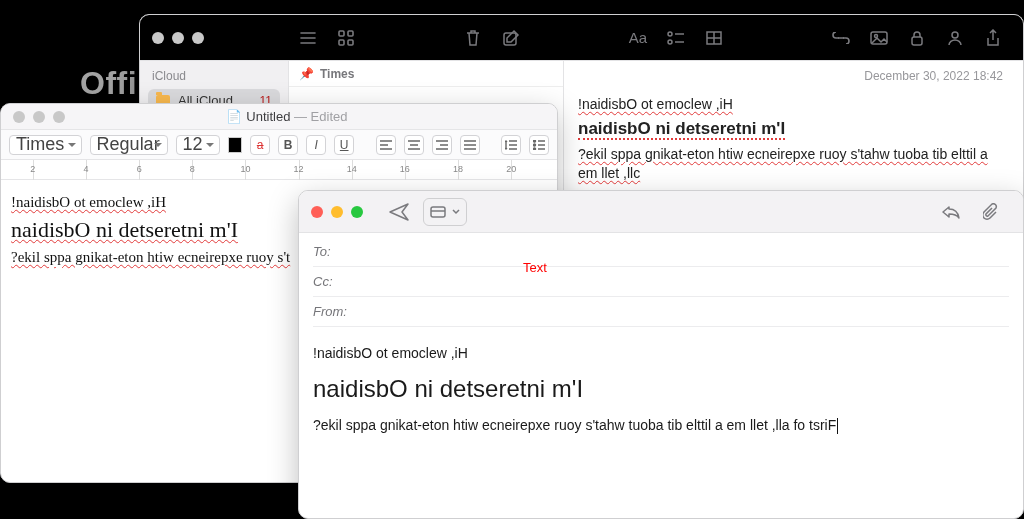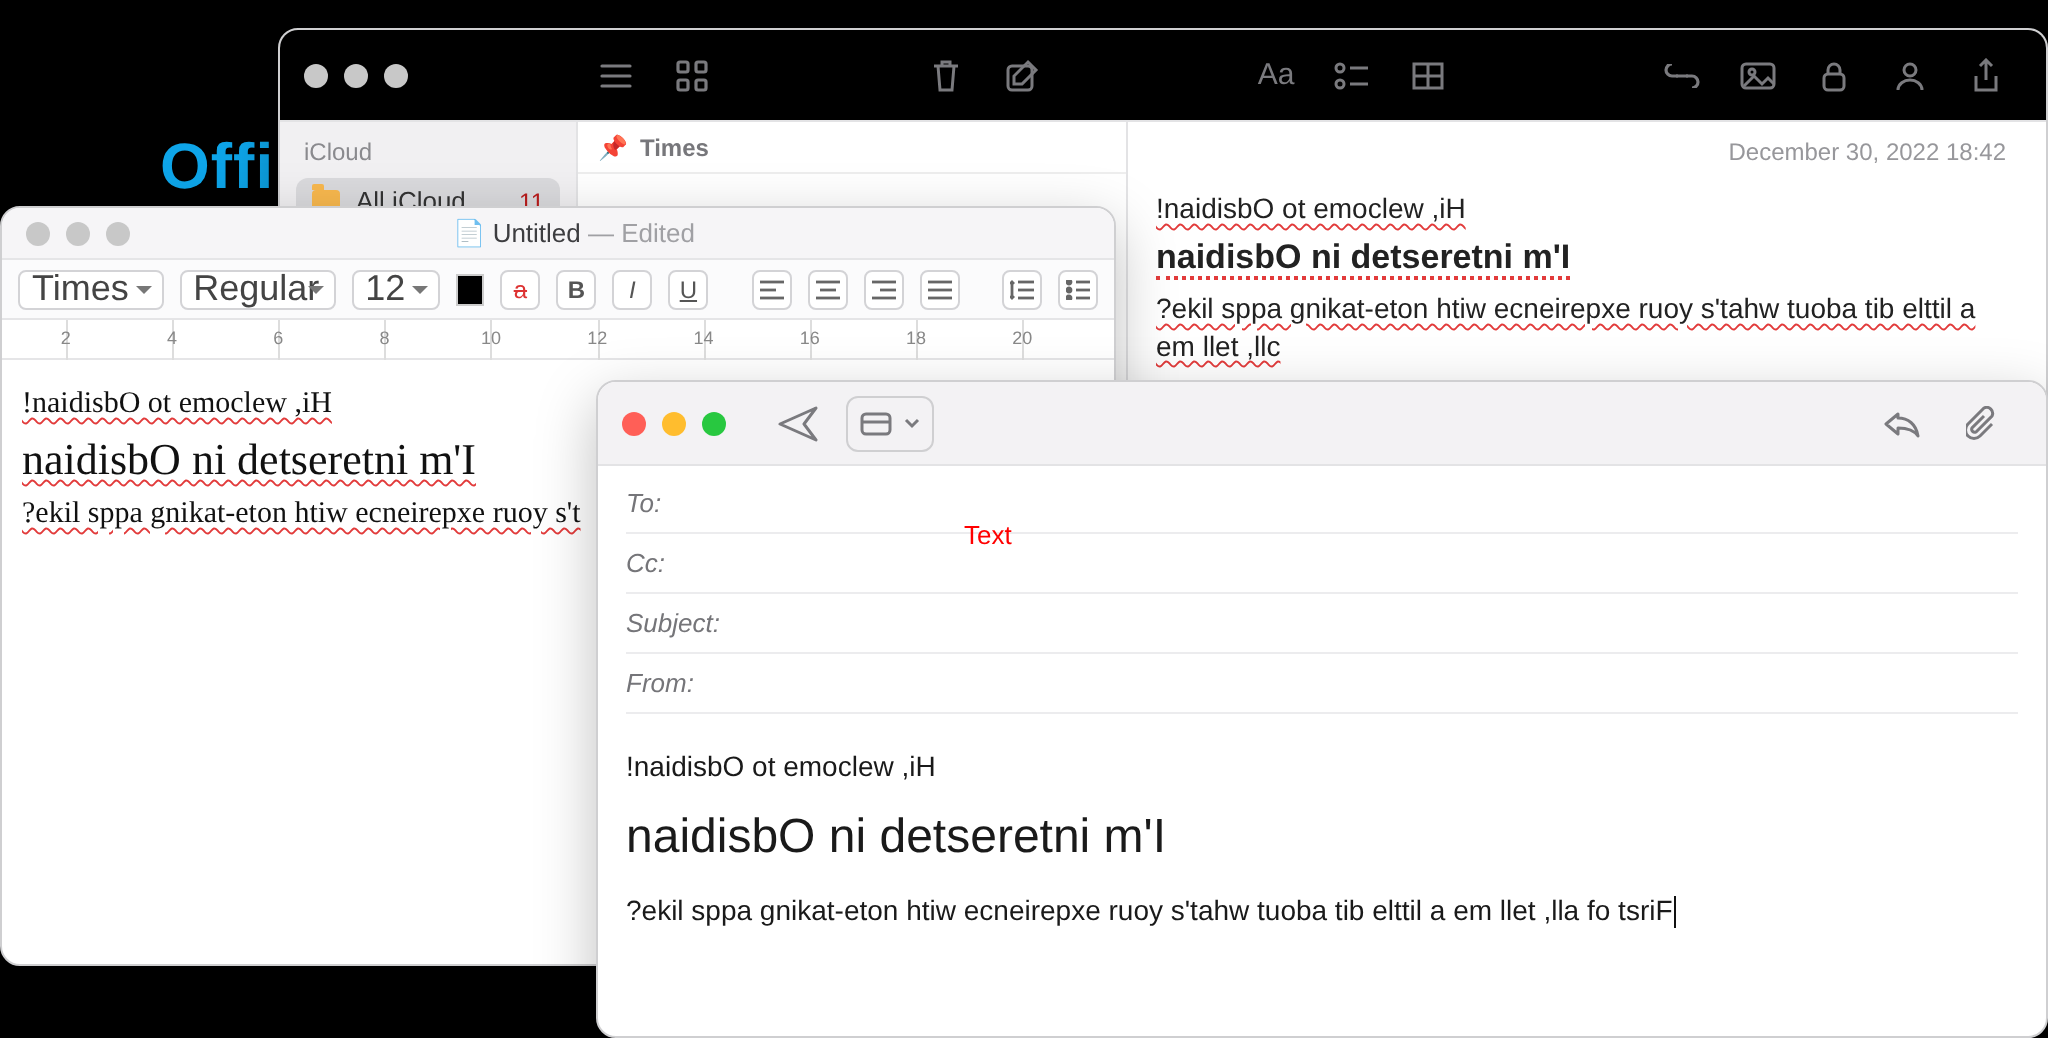--- a/index.html
+++ b/index.html
@@ -8,21 +8,21 @@
   .window { position:absolute; background:#f6f6f7; border:1px solid #cfcfd1; border-radius:10px; box-shadow:0 10px 30px rgba(0,0,0,.25); overflow:hidden; }
   .traffic { display:flex; gap:8px; align-items:center; padding:0 12px; }
   .dot { width:12px; height:12px; border-radius:50%; }
   .dot.r{background:#ff5f57;} .dot.y{background:#ffbd2e;} .dot.g{background:#28c840;}
   .dot.grey{background:#c8c8c8;}
   .tb { display:flex; align-items:center; height:46px; border-bottom:1px solid #e3e3e5; background:#f2f1f3; }
   .tb .spacer{flex:1;}
   .icon { color:#7a7a7e; display:inline-flex; align-items:center; justify-content:center;}
   .ibtn { width:32px; height:28px; border-radius:6px; display:inline-flex; align-items:center; justify-content:center; }
   
-  .bgtxt { position:absolute; left:80px; top:65px; color:#0ea5e9; font-weight:700; font-size:32px; letter-spacing:.5px; }
+  .bgtxt { position:absolute; left:80px; top:65px; color:#a3a3a3; font-weight:700; font-size:32px; letter-spacing:.5px; }
 
   
   .notes { left:139px; top:14px; width:885px; height:400px; background:#fff; }
   .notes .tb { background:#000000; }
   .notes .sidebar { position:absolute; top:46px; left:0; bottom:0; width:149px; background:#f1f0f2; border-right:1px solid #e3e3e5; font-size:13px; color:#5b5b5f;}
   .notes .sidebar .section { padding:8px 12px 4px; font-size:12px; color:#8a8a8e;}
   .notes .sidebar .row { margin:2px 8px; padding:4px 8px; border-radius:6px; display:flex; align-items:center; gap:8px;}
   .notes .sidebar .row.sel{ background:#dadadd; color:#333;}
   .notes .sidebar .count{margin-left:auto; font-size:12px; color:#b91c1c;}
   .folder-icon{width:14px;height:12px;background:#f8b84e;border-radius:2px;position:relative;}
@@ -59,21 +59,21 @@
   .compose .tb .group{display:flex; gap:8px; padding:0 8px; align-items:center;}
   .compose .fields{padding:4px 14px 0; font-size:13px; color:#333;font-style:italic;}
   .compose .field{display:flex; align-items:center; height:30px; border-bottom:1px solid #ececee;}
   .compose .field .lab{width:60px; color:#757579;}
   .compose .field .val{flex:1;}
   .pill{height:20px;width:220px;border-radius:10px;background:#555;}
   .compose .body{padding:10px 14px; font-size:14px; color:#1a1a1a;}
   .compose .body p{margin:8px 0;}
   .compose .body .h2{font-size:24px; font-weight:400; margin:14px 0;}
   .caret{display:inline-block;width:1px;height:16px;background:#111;vertical-align:middle;margin-left:1px;}
-  .redc{position:absolute; color:red; font-size:13px; left:482px; top:260px; z-index:50;}
+  .redc{position:absolute; color:red; font-size:13px; left:523px; top:260px; z-index:50;}
   svg{display:block;}
 </style>
 </head>
 <body>
 <div class="stage">
 
 <div class="bgtxt">Offi</div>
 
 <div class="window notes">
   <div class="tb">
@@ -427,24 +427,20 @@
   <div class="fields">
     <div class="field">
           <span class="lab">To:</span>
           <span class="val"></span>
         </div>
     <div class="field">
           <span class="lab">Cc:</span>
           <span class="val"></span>
         </div>
     <div class="field">
-          <span class="lab">Subject:</span>
-          <span class="val"></span>
-        </div>
-    <div class="field">
           <span class="lab">From:</span>
           <span class="val"><span class="pill"></span></span>
         </div>
   </div>
   <div class="body">
     <p>!naidisbO ot emoclew ,iH</p>
     <p class="h2">naidisbO ni detseretni m'I</p>
     <p><span>?ekil sppa gnikat-eton htiw ecneirepxe ruoy s'tahw tuoba tib elttil a em llet ,lla fo tsriF</span><span class="caret"></span></p>
   </div>
 </div>

